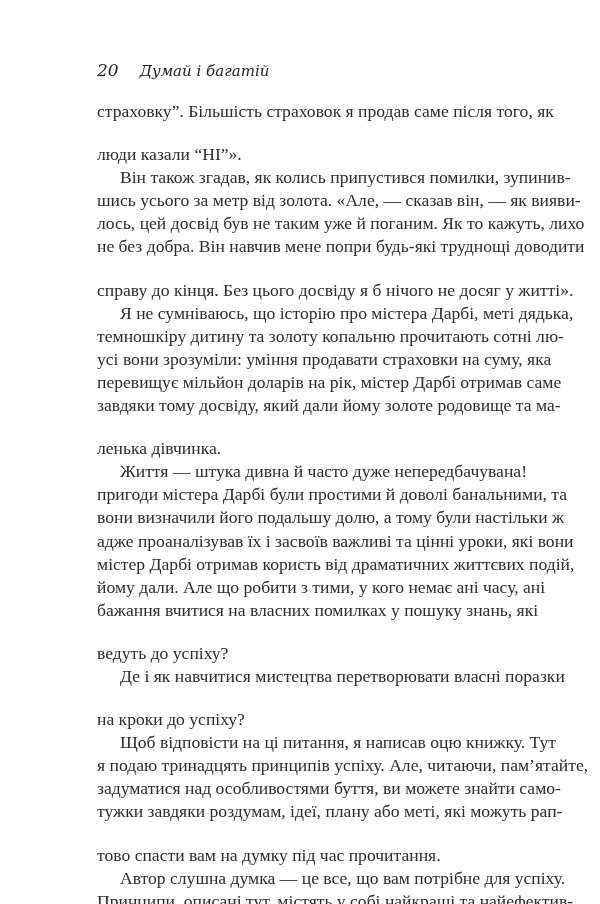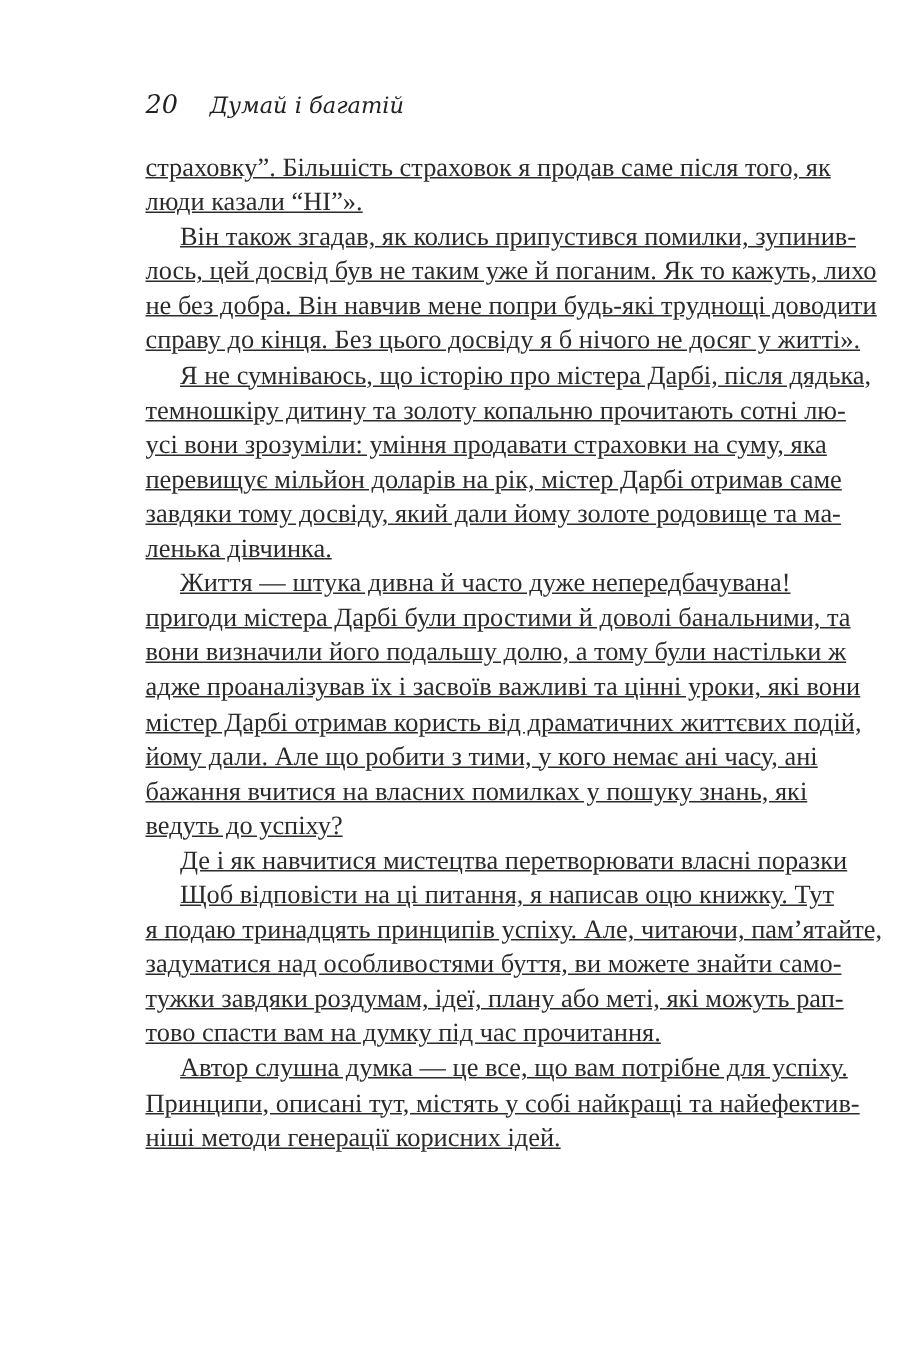--- a/index.html
+++ b/index.html
@@ -16,65 +16,66 @@
   .running-head .pno { display: inline-block; width: 38px; font-size: 17px; }
   .running-head .title { font-size: 15px; }
   .body-text {
     position: absolute; left: 97px; top: 100px; width: 430px;
     font-family: "Liberation Serif", serif; font-size: 17.6px; line-height: 23.1px;
     color: #2b2b2b;
   }
   .line {
     display: block; white-space: nowrap; text-align: justify; text-align-last: justify;
     height: 23.1px;
-    text-decoration: underline;
   }
-  .line.last { text-align-last: left; }
+  .line.last { text-align-last: left; margin-top: 20px; }
   .line.indent { text-indent: 23px; }
 </style>
 </head>
 <body>
 
 <div class="page">
   <div class="running-head">
     <span class="pno">20</span>
     <span class="title">Думай і багатій</span>
   </div>
 
   <div class="body-text" id="body-text">
       <div>
         <span class="line"><span>страховку”. Більшість страховок я продав саме після того, як</span></span>
         <span class="line last"><span>люди казали “НІ”».</span></span>
       </div>
       <div>
         <span class="line indent"><span>Він також згадав, як колись припустився помилки, зупинив-</span></span>
+        <span class="line"><span>шись усього за метр від золота. «Але, — сказав він, — як вияви-</span></span>
         <span class="line"><span>лось, цей досвід був не таким уже й поганим. Як то кажуть, лихо</span></span>
         <span class="line"><span>не без добра. Він навчив мене попри будь-які труднощі доводити</span></span>
         <span class="line last"><span>справу до кінця. Без цього досвіду я б нічого не досяг у житті».</span></span>
       </div>
       <div>
-        <span class="line indent"><span>Я не сумніваюсь, що історію про містера Дарбі, після дядька,</span></span>
+        <span class="line indent"><span>Я не сумніваюсь, що історію про містера Дарбі, меті дядька,</span></span>
         <span class="line"><span>темношкіру дитину та золоту копальню прочитають сотні лю-</span></span>
         <span class="line"><span>усі вони зрозуміли: уміння продавати страховки на суму, яка</span></span>
         <span class="line"><span>перевищує мільйон доларів на рік, містер Дарбі отримав саме</span></span>
         <span class="line"><span>завдяки тому досвіду, який дали йому золоте родовище та ма-</span></span>
         <span class="line last"><span>ленька дівчинка.</span></span>
       </div>
       <div>
         <span class="line indent"><span>Життя — штука дивна й часто дуже непередбачувана!</span></span>
         <span class="line"><span>пригоди містера Дарбі були простими й доволі банальними, та</span></span>
         <span class="line"><span>вони визначили його подальшу долю, а тому були настільки ж</span></span>
         <span class="line"><span>адже проаналізував їх і засвоїв важливі та цінні уроки, які вони</span></span>
         <span class="line"><span>містер Дарбі отримав користь від драматичних життєвих подій,</span></span>
         <span class="line"><span>йому дали. Але що робити з тими, у кого немає ані часу, ані</span></span>
         <span class="line"><span>бажання вчитися на власних помилках у пошуку знань, які</span></span>
         <span class="line last"><span>ведуть до успіху?</span></span>
       </div>
       <div>
         <span class="line indent"><span>Де і як навчитися мистецтва перетворювати власні поразки</span></span>
+        <span class="line last"><span>на кроки до успіху?</span></span>
       </div>
       <div>
         <span class="line indent"><span>Щоб відповісти на ці питання, я написав оцю книжку. Тут</span></span>
         <span class="line"><span>я подаю тринадцять принципів успіху. Але, читаючи, пам’ятайте,</span></span>
         <span class="line"><span>задуматися над особливостями буття, ви можете знайти само-</span></span>
         <span class="line"><span>тужки завдяки роздумам, ідеї, плану або меті, які можуть рап-</span></span>
         <span class="line last"><span>тово спасти вам на думку під час прочитання.</span></span>
       </div>
       <div>
         <span class="line indent"><span>Автор слушна думка — це все, що вам потрібне для успіху.</span></span>

